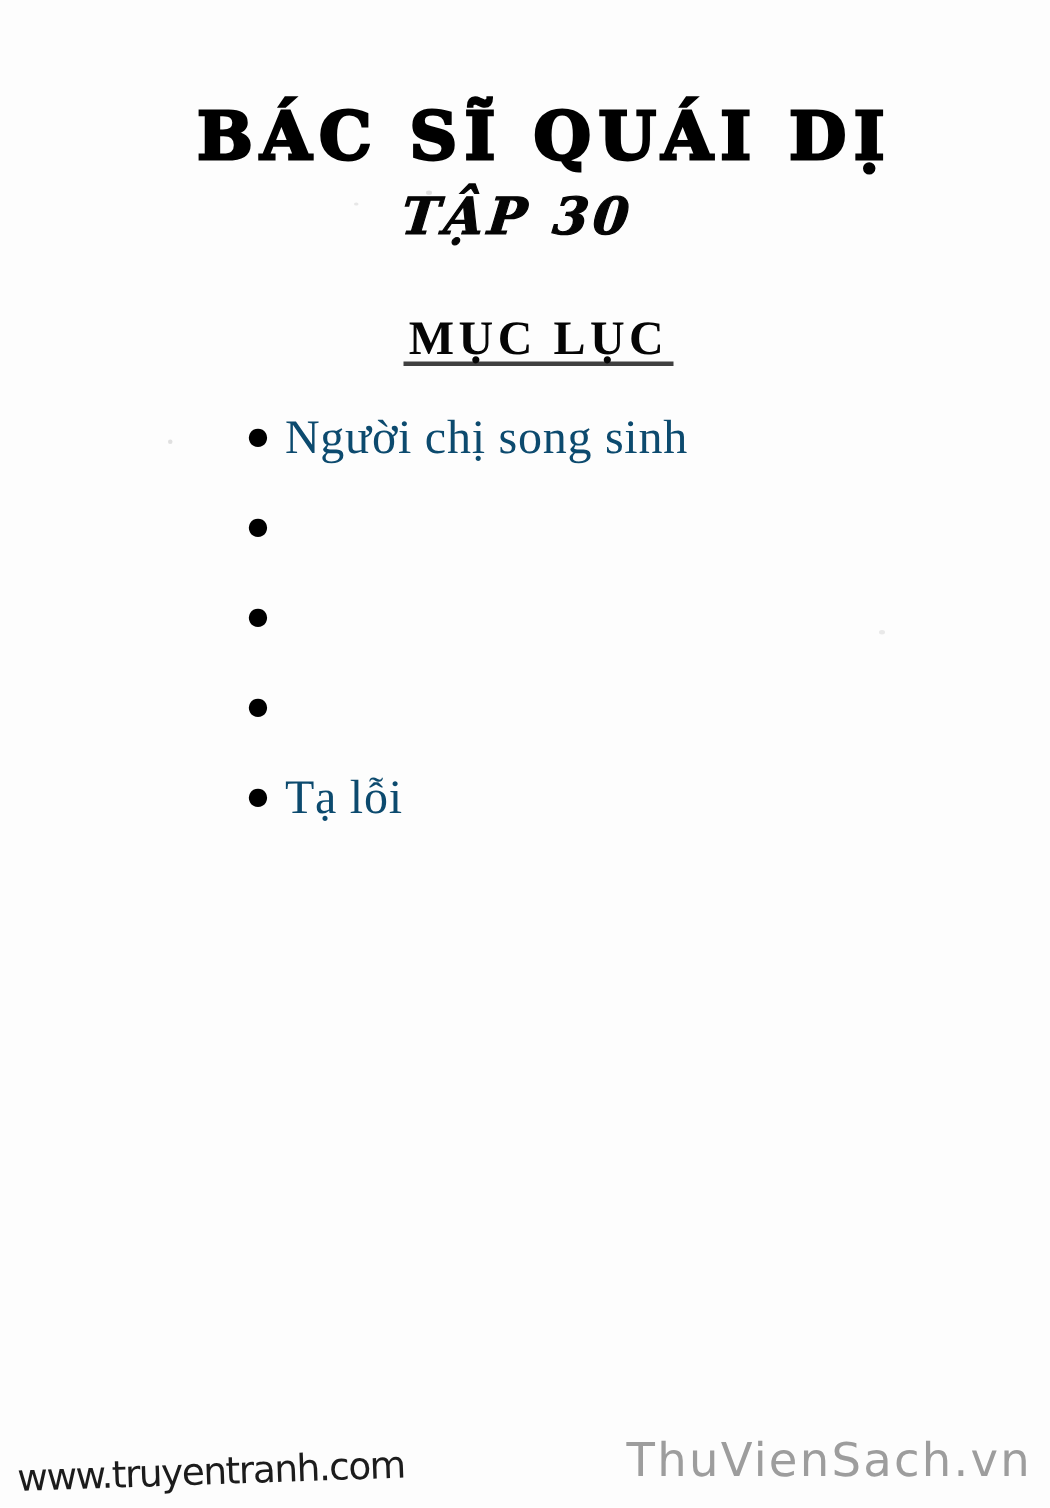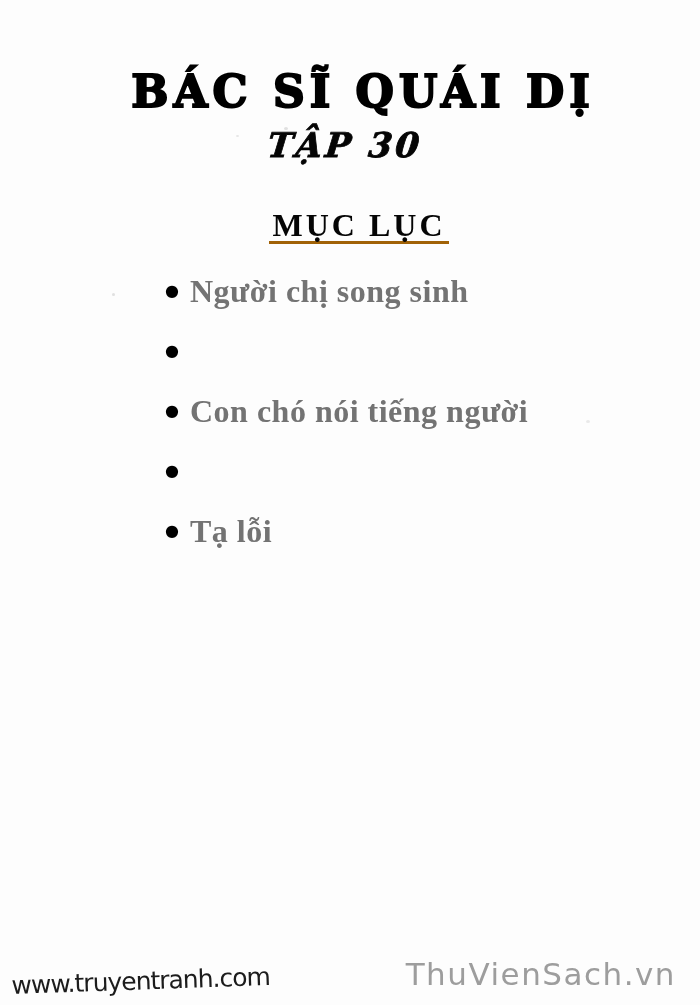--- a/index.html
+++ b/index.html
@@ -63,21 +63,21 @@
     transform: translateX(9px);
   }
   .toc-heading {
     display: inline-block;
     font-family: "Liberation Serif", serif;
     font-weight: bold;
     font-size: 32px;
     line-height: 29px;
     letter-spacing: 3px;
     padding: 0 4px 1px 4px;
-    border-bottom: 3px solid #a16207;
+    border-bottom: 3px solid #404040;
     color: #050505;
     white-space: nowrap;
   }
 
   
   .toc-list {
     position: absolute;
     top: 261px;
     left: 165px;
     margin: 0;
@@ -92,45 +92,45 @@
   }
   .bullet {
     font-family: "DejaVu Sans", sans-serif;
     font-size: 16px;
     line-height: 1;
     margin-right: 11px;
     color: #000;
   }
   .toc-label {
     font-family: "Liberation Serif", serif;
-    font-weight: bold;
+    font-weight: normal;
     font-size: 32px;
     line-height: 1;
-    color: #737373;
+    color: #0c4a6e;
     letter-spacing: 0.5px;
   }
 
   
   .wm-left {
     position: absolute;
     top: 973px;
     left: 12px;
     font-family: "DejaVu Sans", sans-serif;
     font-size: 25px;
     line-height: 1;
     letter-spacing: -1px;
     color: #1c1c1c;
     transform: rotate(-2deg);
     transform-origin: left bottom;
     white-space: nowrap;
   }
   .wm-right {
     position: absolute;
     top: 959px;
-    right: 24px;
+    right: 12px;
     font-family: "DejaVu Sans", sans-serif;
     font-size: 31px;
     line-height: 1;
     letter-spacing: 1.5px;
     color: #9d9d9d;
     white-space: nowrap;
   }
 
   
   .speck {
@@ -160,21 +160,20 @@
   <ul class="toc-list">
     <li class="toc-item">
       <span class="bullet">●</span>
       <span class="toc-label">Người chị song sinh</span>
     </li>
     <li class="toc-item">
       <span class="bullet">●</span>
     </li>
     <li class="toc-item">
       <span class="bullet">●</span>
-      <span class="toc-label">Con chó nói tiếng người</span>
     </li>
     <li class="toc-item">
       <span class="bullet">●</span>
     </li>
     <li class="toc-item">
       <span class="bullet">●</span>
       <span class="toc-label">Tạ lỗi</span>
     </li>
   </ul>
 

